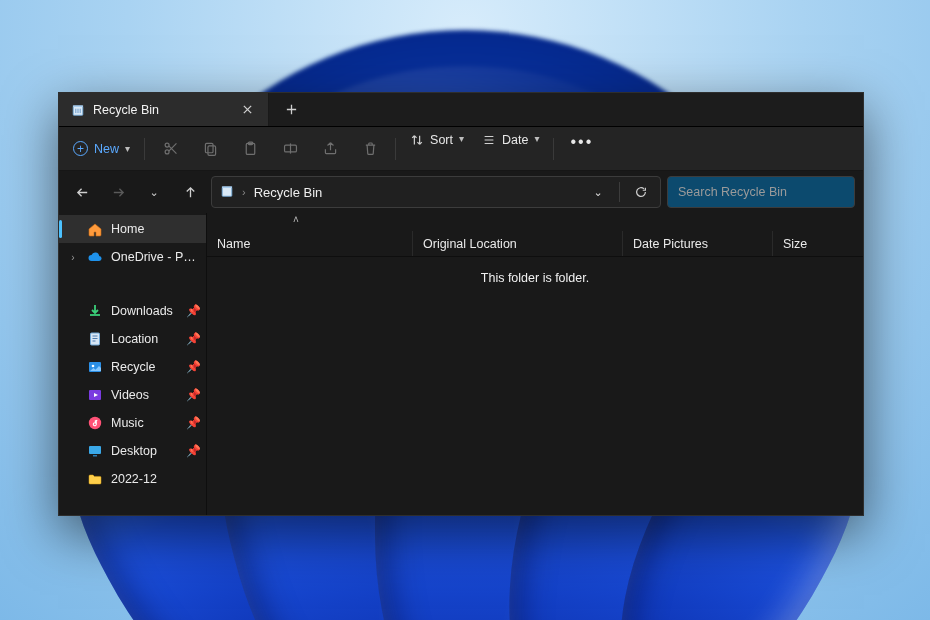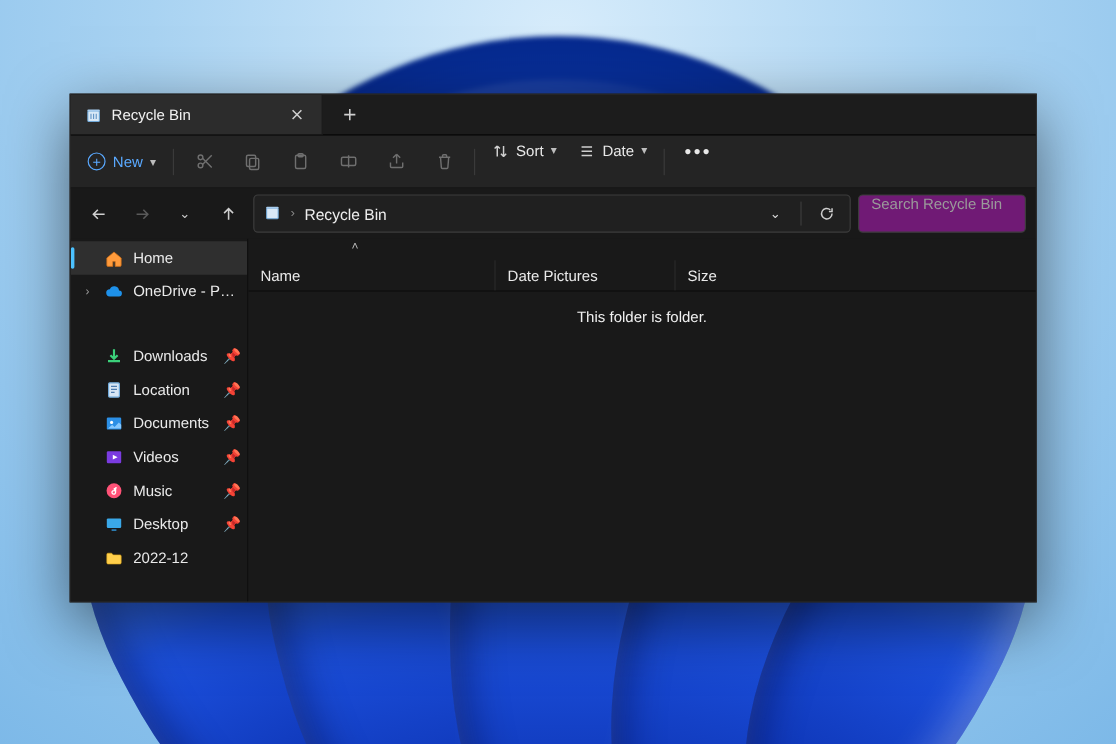--- a/index.html
+++ b/index.html
@@ -37,21 +37,21 @@
   }
   .p1 { left: 60px;  transform: rotate(-28deg); }
   .p2 { left: 190px; transform: rotate(-14deg); }
   .p3 { left: 330px; transform: rotate(0deg);   }
   .p4 { left: 470px; transform: rotate(14deg);  }
   .p5 { left: 600px; transform: rotate(28deg);  }
 
   
   .window {
     position: absolute;
-    left: 58px; top: 78px;
+    left: 58px; top: 92px;
     width: 806px; height: 424px;
     background: #191919;
     color: #e6e6e6;
     border: 1px solid #2e2e2e;
     box-shadow: 0 18px 50px rgba(0,0,0,.55);
     display: flex; flex-direction: column;
     font-size: 12.5px;
   }
 
   
@@ -118,22 +118,22 @@
   }
   .addr .crumb { color:#eee; font-size:13px; }
   .addr .sep { color:#888; font-size:11px; }
   .addr .spacer { flex:1; }
   .addr .drop, .addr .refresh {
     width:26px; height:26px; display:flex; align-items:center; justify-content:center;
     color:#ddd;
   }
   .addr .vline { width:1px; height:20px; background:#3c3c3c; }
   .search {
-    width:140px; height:32px; border:1px solid #3c3c3c; border-radius:4px;
-    background:#701a75; display:flex; padding:0 10px;
+    width:188px; height:32px; border:1px solid #3c3c3c; border-radius:4px;
+    background:#0c4a6e; display:flex; align-items:center; padding:0 10px;
     color:#9a9a9a; font-size:12.5px;
   }
 
   
   .body { flex:1; display:flex; min-height:0; background:#191919; }
 
   
   .sidebar {
     width:148px; background:#191919; border-right:1px solid #0e0e0e;
     display:flex; flex-direction:column; padding-top:2px;
@@ -383,21 +383,21 @@
       </div>
       <div class="side-item">
         <span class="exp"></span>
         <span class="ico">
           <svg viewBox="0 0 16 16" width="16" height="16">
               <rect x="2" y="3" width="12" height="10" rx="1" fill="#2b8fe6"></rect>
               <circle cx="6" cy="7" r="1.3" fill="#fff"></circle>
               <path d="M3 12l3.5-3 2 1.8L12 7l2 2v3z" fill="#86c8ff"></path>
             </svg>
         </span>
-        <span class="label">Documents</span>
+        <span class="label">Recycle</span>
         <span class="pin">📌</span>
       </div>
       <div class="side-item">
         <span class="exp"></span>
         <span class="ico">
           <svg viewBox="0 0 16 16" width="16" height="16">
               <rect x="2" y="3" width="12" height="10" rx="1" fill="#7a3be0"></rect>
               <path d="M7 6l4 2-4 2z" fill="#fff"></path>
             </svg>
         </span>
@@ -437,20 +437,23 @@
       </div>
     </div>
 
     <div class="content">
       <div class="sortrow">
         <span class="caret">˄</span>
       </div>
       <div class="cols">
         <div class="col name">
           <span>Name</span>
+        </div>
+        <div class="col orig">
+          <span>Original Location</span>
         </div>
         <div class="col date">
           <span>Date Pictures</span>
         </div>
         <div class="col size">
           <span>Size</span>
         </div>
       </div>
       <div class="empty-msg">This folder is folder.</div>
     </div>

